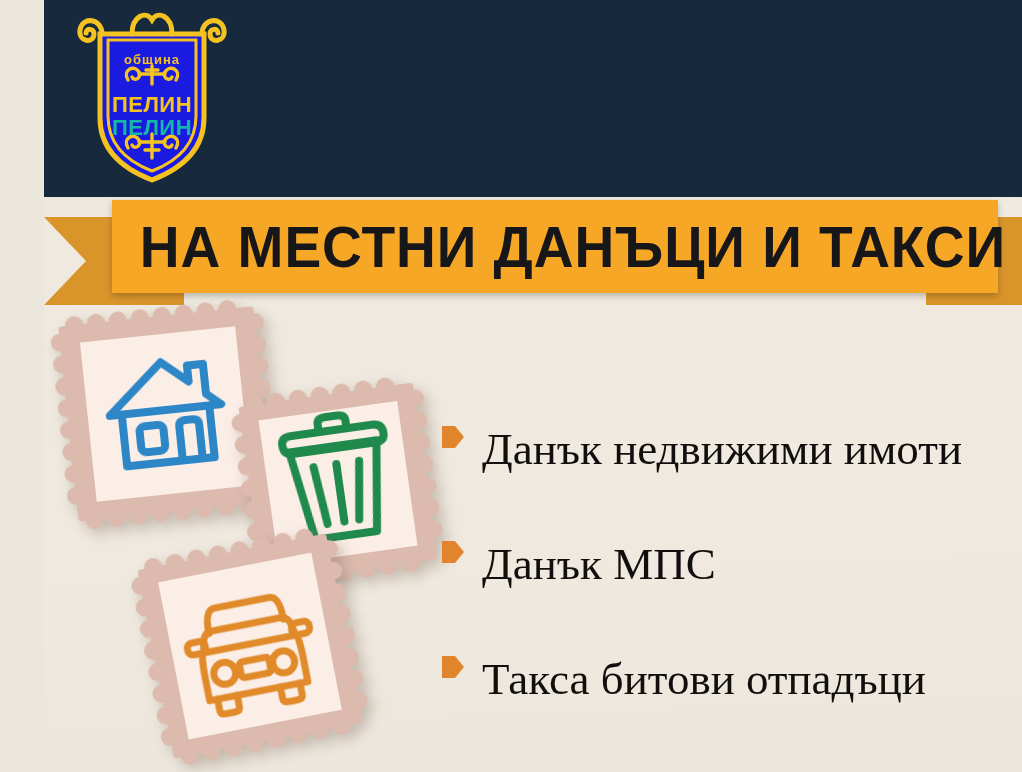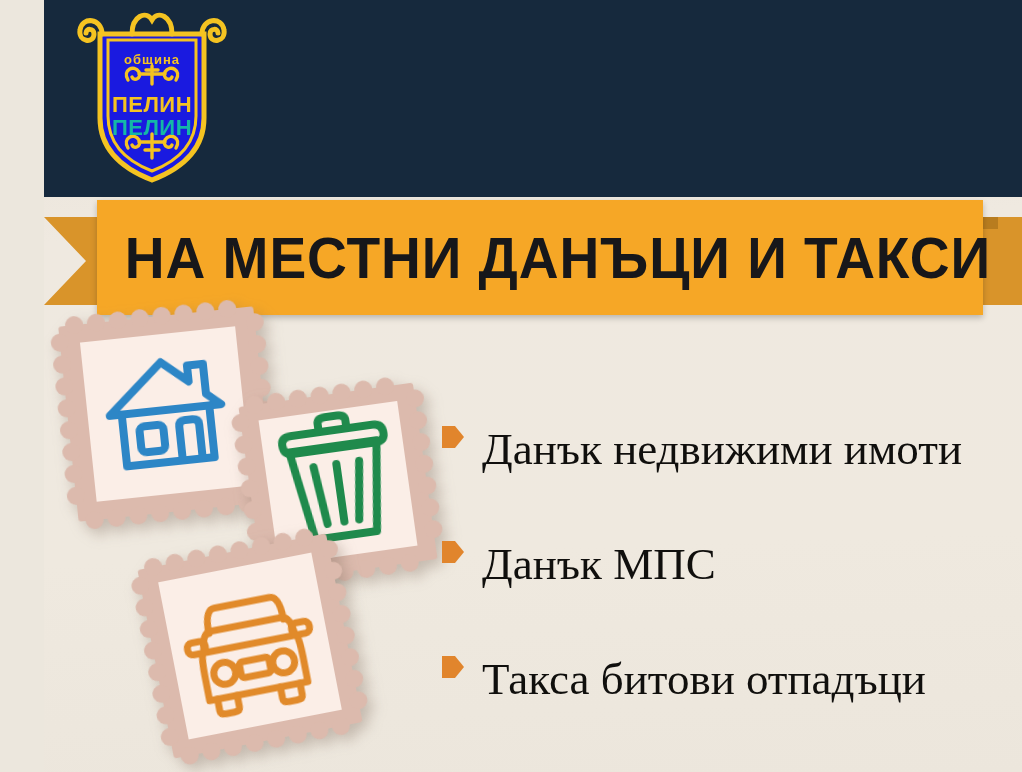--- a/index.html
+++ b/index.html
@@ -57,21 +57,21 @@
     right:0;
     clip-path:polygon(0 0, 140px 0, 98px 44px, 140px 88px, 0 88px);
   }
   .tail-fold{
     position:absolute; top:21px; width:30px; height:12px;
     background:#b87c1f;
   }
   #fold-left{ left:68px; clip-path:polygon(0 0,30px 0,30px 12px,0 12px); }
   #fold-right{ right:68px; }
   #ribbon-band{
-    position:absolute; left:53px; top:4px; width:886px; height:115px;
+    position:absolute; left:68px; top:4px; width:886px; height:93px;
     background:#f6a726;
     box-shadow:0 3px 6px rgba(0,0,0,0.22);
     display:flex; align-items:center; justify-content:center;padding-left:36px;
   }
   #ribbon-text{
     color:#17171a;
     font-family:"Liberation Sans", sans-serif;
     font-weight:bold;
     font-size:58px;
     line-height:62px;

